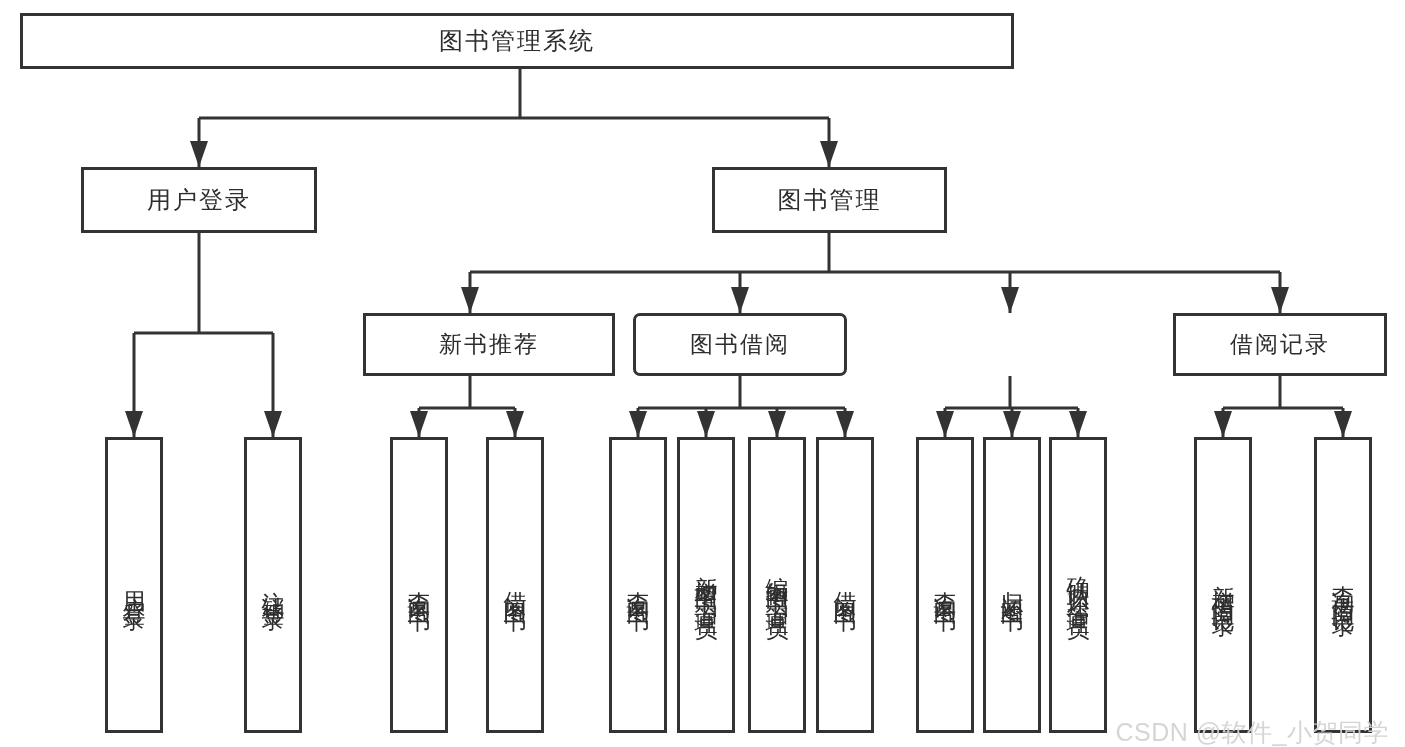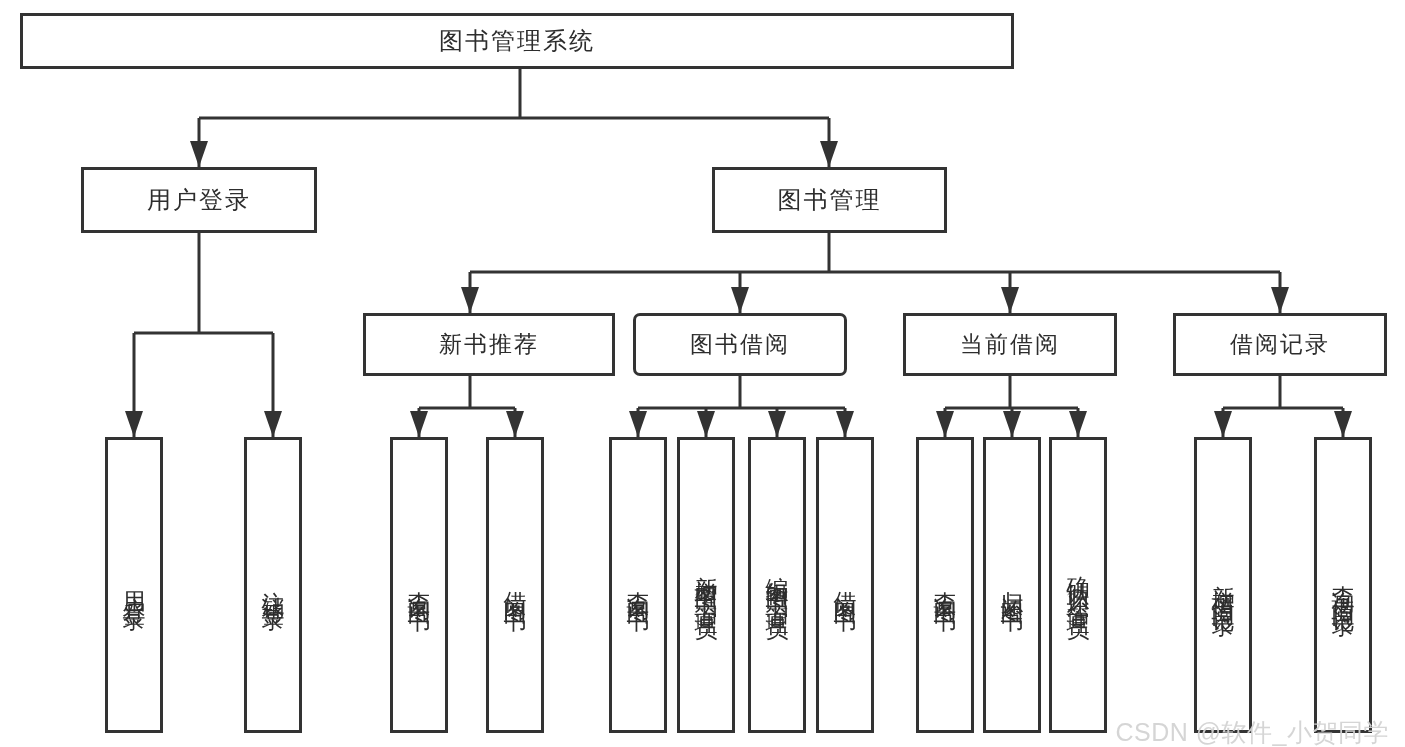--- a/index.html
+++ b/index.html
@@ -93,23 +93,20 @@
   <div class="node box-h" id="n-book-mgmt">
     <span>图书管理</span>
   </div>
 
   <div class="node box-h" id="n-new-book">
     <span>新书推荐</span>
   </div>
   <div class="node box-h" id="n-book-borrow">
     <span>图书借阅</span>
   </div>
-  <div class="node box-h" id="n-current-borrow">
-    <span>当前借阅</span>
-  </div>
   <div class="node box-h" id="n-borrow-records">
     <span>借阅记录</span>
   </div>
 
   <div class="node leaf" id="lf1">
     <span>用户登录</span>
   </div>
   <div class="node leaf" id="lf2">
     <span>注销登录</span>
   </div>

